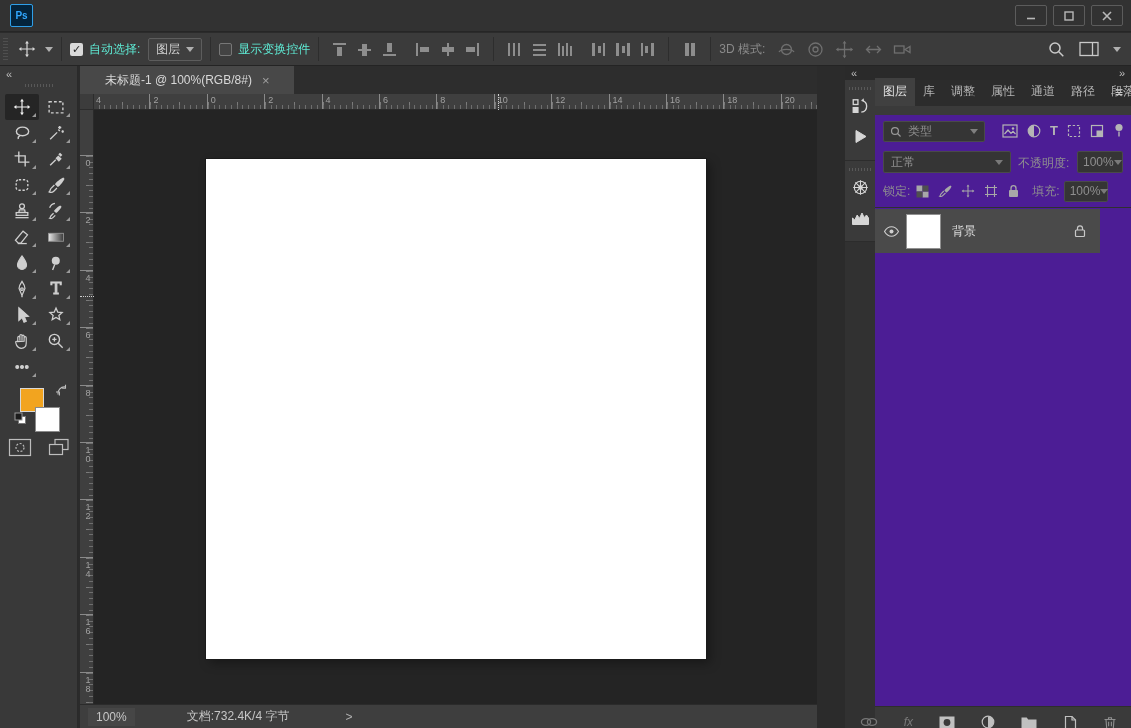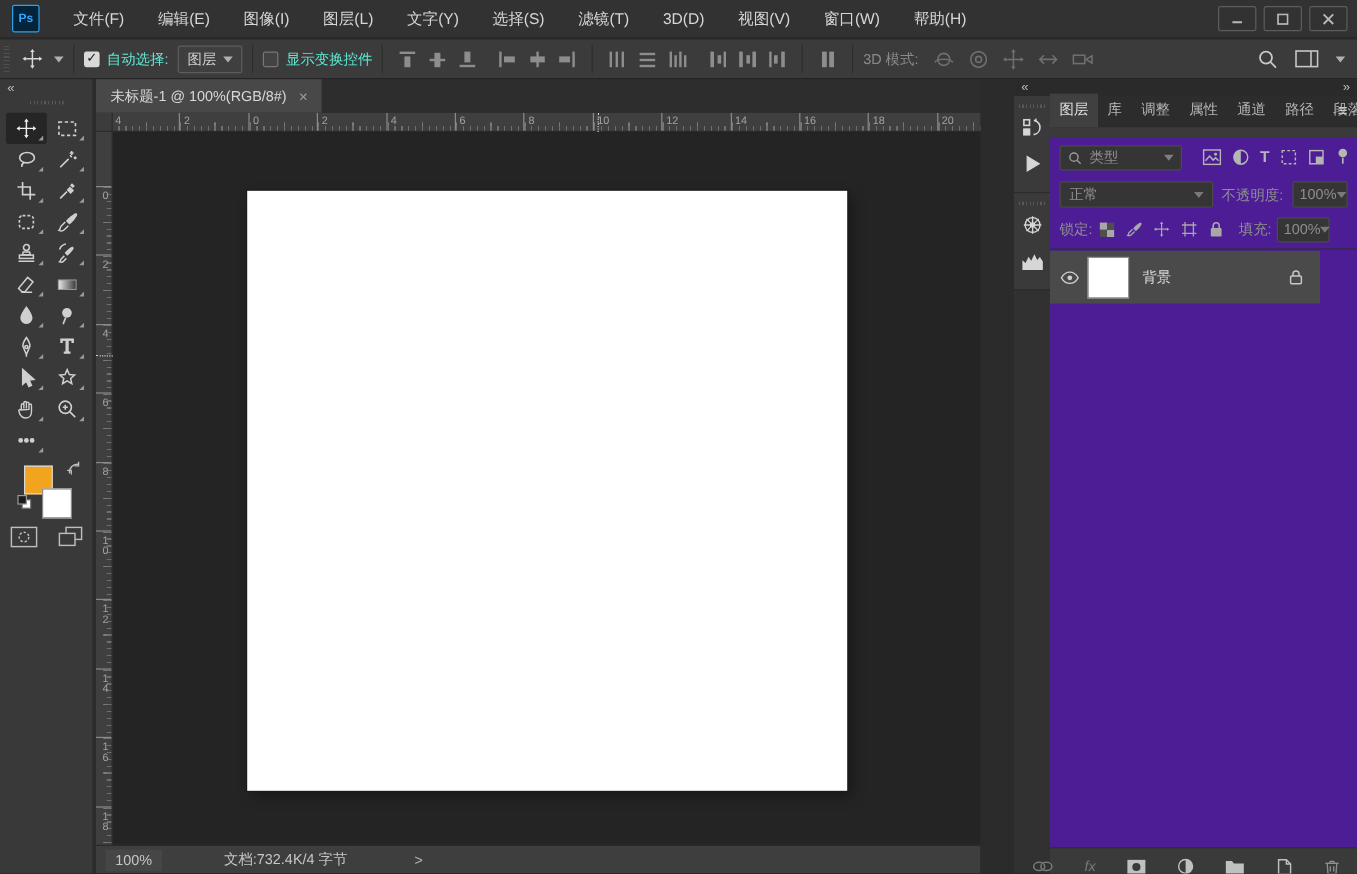--- a/index.html
+++ b/index.html
@@ -44,21 +44,21 @@
   .colorwell { position:absolute; left:14px; top:318px; width:52px; height:50px; }
   .fg { position:absolute; left:6px; top:4px; width:24px; height:24px; border:1px solid #d8d8d8; }
   .bg-sw { position:absolute; left:21px; top:23px; width:25px; height:25px; background:#fff; border:1px solid #8a8a8a; }
   .swap { position:absolute; right:-2px; top:0; color:#c0c0c0; }
   .mini-def { position:absolute; left:0; top:28px; }
   .belowtools { position:absolute; left:8px; top:372px; width:62px; display:flex; justify-content:space-between; }
 
   
   .docwin { position:absolute; left:80px; top:66px; width:737px; height:662px; background:#272727; }
   .tabbar { position:absolute; left:0; top:0; width:737px; height:28px; background:#2d2d2d; display:flex; }
-  .doctab { background:#484848; color:#d8d8d8; display:flex; align-items:center; gap:10px; padding:0 12px; height:28px; font-size:12px; }
+  .doctab { background:#484848; color:#d8d8d8; display:flex; align-items:center; gap:10px; padding:0 25px; height:28px; font-size:12px; }
   .doctab .x { color:#9f9f9f; font-size:13px; }
   .ruler-corner { position:absolute; left:0; top:28px; width:14px; height:16px; background:#3c3c3c; border-right:1px solid #2c2c2c; border-bottom:1px solid #2c2c2c; z-index:3; }
   .hruler { position:absolute; left:0; top:28px; width:737px; height:16px; background:#3f3f3f; border-bottom:1px solid #2a2a2a; display:flex; overflow:hidden; padding-left:12px; z-index:2; }
   .hruler span { flex:0 0 57.4px; border-left:1px solid #8a8a8a; color:#a2a2a2; font-size:9px; padding:1px 0 0 3px;
     background-image:repeating-linear-gradient(90deg,#6e6e6e 0 1px,transparent 1px 5.74px),repeating-linear-gradient(90deg,#7a7a7a 0 1px,transparent 1px 28.7px);
     background-size:100% 4px,100% 7px; background-position:bottom left,bottom left; background-repeat:no-repeat; }
   .vruler { position:absolute; left:0; top:44px; width:14px; height:594px; background:#3f3f3f; border-right:1px solid #2a2a2a; display:flex; flex-direction:column; overflow:hidden; padding-top:45px; z-index:2; }
   .vruler span { flex:0 0 57.4px; border-top:1px solid #8a8a8a; color:#a2a2a2; font-size:9px; writing-mode:vertical-rl; text-orientation:upright; padding:2px 0 0 1px; letter-spacing:-1px;
     background-image:repeating-linear-gradient(180deg,#6e6e6e 0 1px,transparent 1px 5.74px),repeating-linear-gradient(180deg,#7a7a7a 0 1px,transparent 1px 28.7px);
     background-size:4px 100%,7px 100%; background-position:top right,top right; background-repeat:no-repeat; }
@@ -108,33 +108,20 @@
   .fx-label { font-style:italic; color:#787878; font-size:12px; }
   svg { display:block; }
 </style>
 </head>
 <body>
 
 <div id="app">
 
   <div class="menubar">
     <div class="ps-logo">Ps</div>
-    <div class="menu-items">
-        <span>文件(F)</span>
-        <span>编辑(E)</span>
-        <span>图像(I)</span>
-        <span>图层(L)</span>
-        <span>文字(Y)</span>
-        <span>选择(S)</span>
-        <span>滤镜(T)</span>
-        <span>3D(D)</span>
-        <span>视图(V)</span>
-        <span>窗口(W)</span>
-        <span>帮助(H)</span>
-      </div>
     <div class="winbtns">
       <div class="winbtn">
           <svg width="10" height="10" viewBox="0 0 10 10">
             <path d="M1 7.5h8" stroke="#b8b8b8" stroke-width="1.6"></path>
           </svg>
         </div>
       <div class="winbtn">
           <svg width="10" height="10" viewBox="0 0 10 10">
             <rect x="1" y="1" width="8" height="8" fill="none" stroke="#b8b8b8" stroke-width="1.4"></rect>
           </svg>

